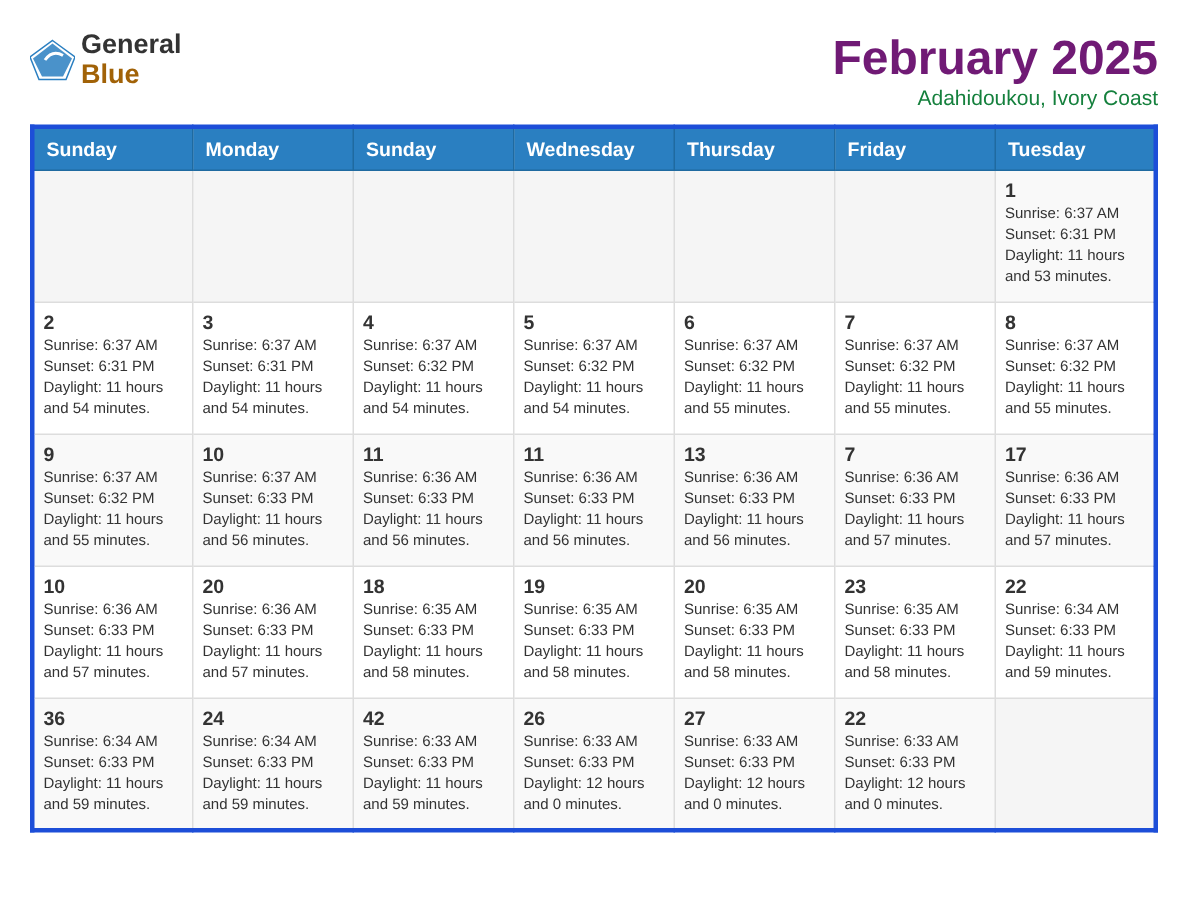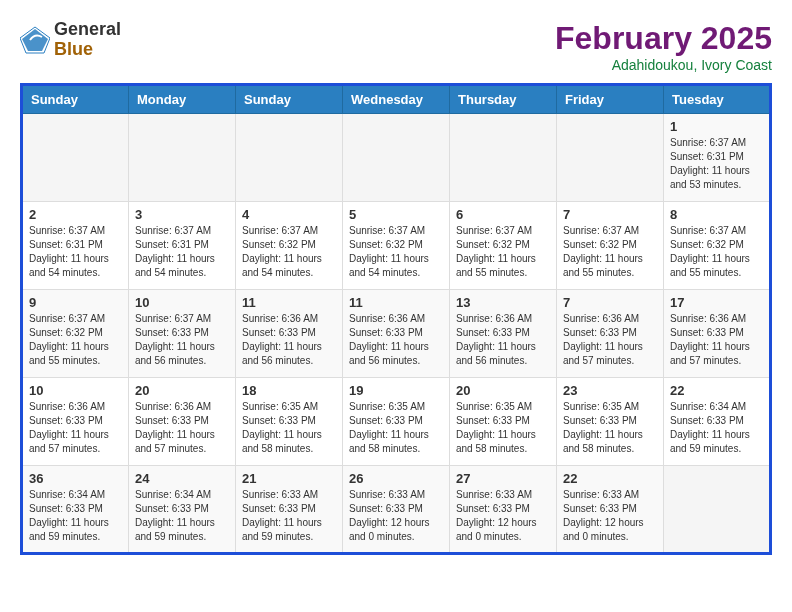--- a/index.html
+++ b/index.html
@@ -309,21 +309,21 @@
 and 59 minutes.</div>
         </td>
         <td>
           <span class="day-num">24</span>
           <div class="day-info" style="white-space: pre-line;">Sunrise: 6:34 AM
 Sunset: 6:33 PM
 Daylight: 11 hours
 and 59 minutes.</div>
         </td>
         <td>
-          <span class="day-num">21</span>
+          <span class="day-num">42</span>
           <div class="day-info" style="white-space: pre-line;">Sunrise: 6:33 AM
 Sunset: 6:33 PM
 Daylight: 11 hours
 and 59 minutes.</div>
         </td>
         <td>
           <span class="day-num">26</span>
           <div class="day-info" style="white-space: pre-line;">Sunrise: 6:33 AM
 Sunset: 6:33 PM
 Daylight: 12 hours

